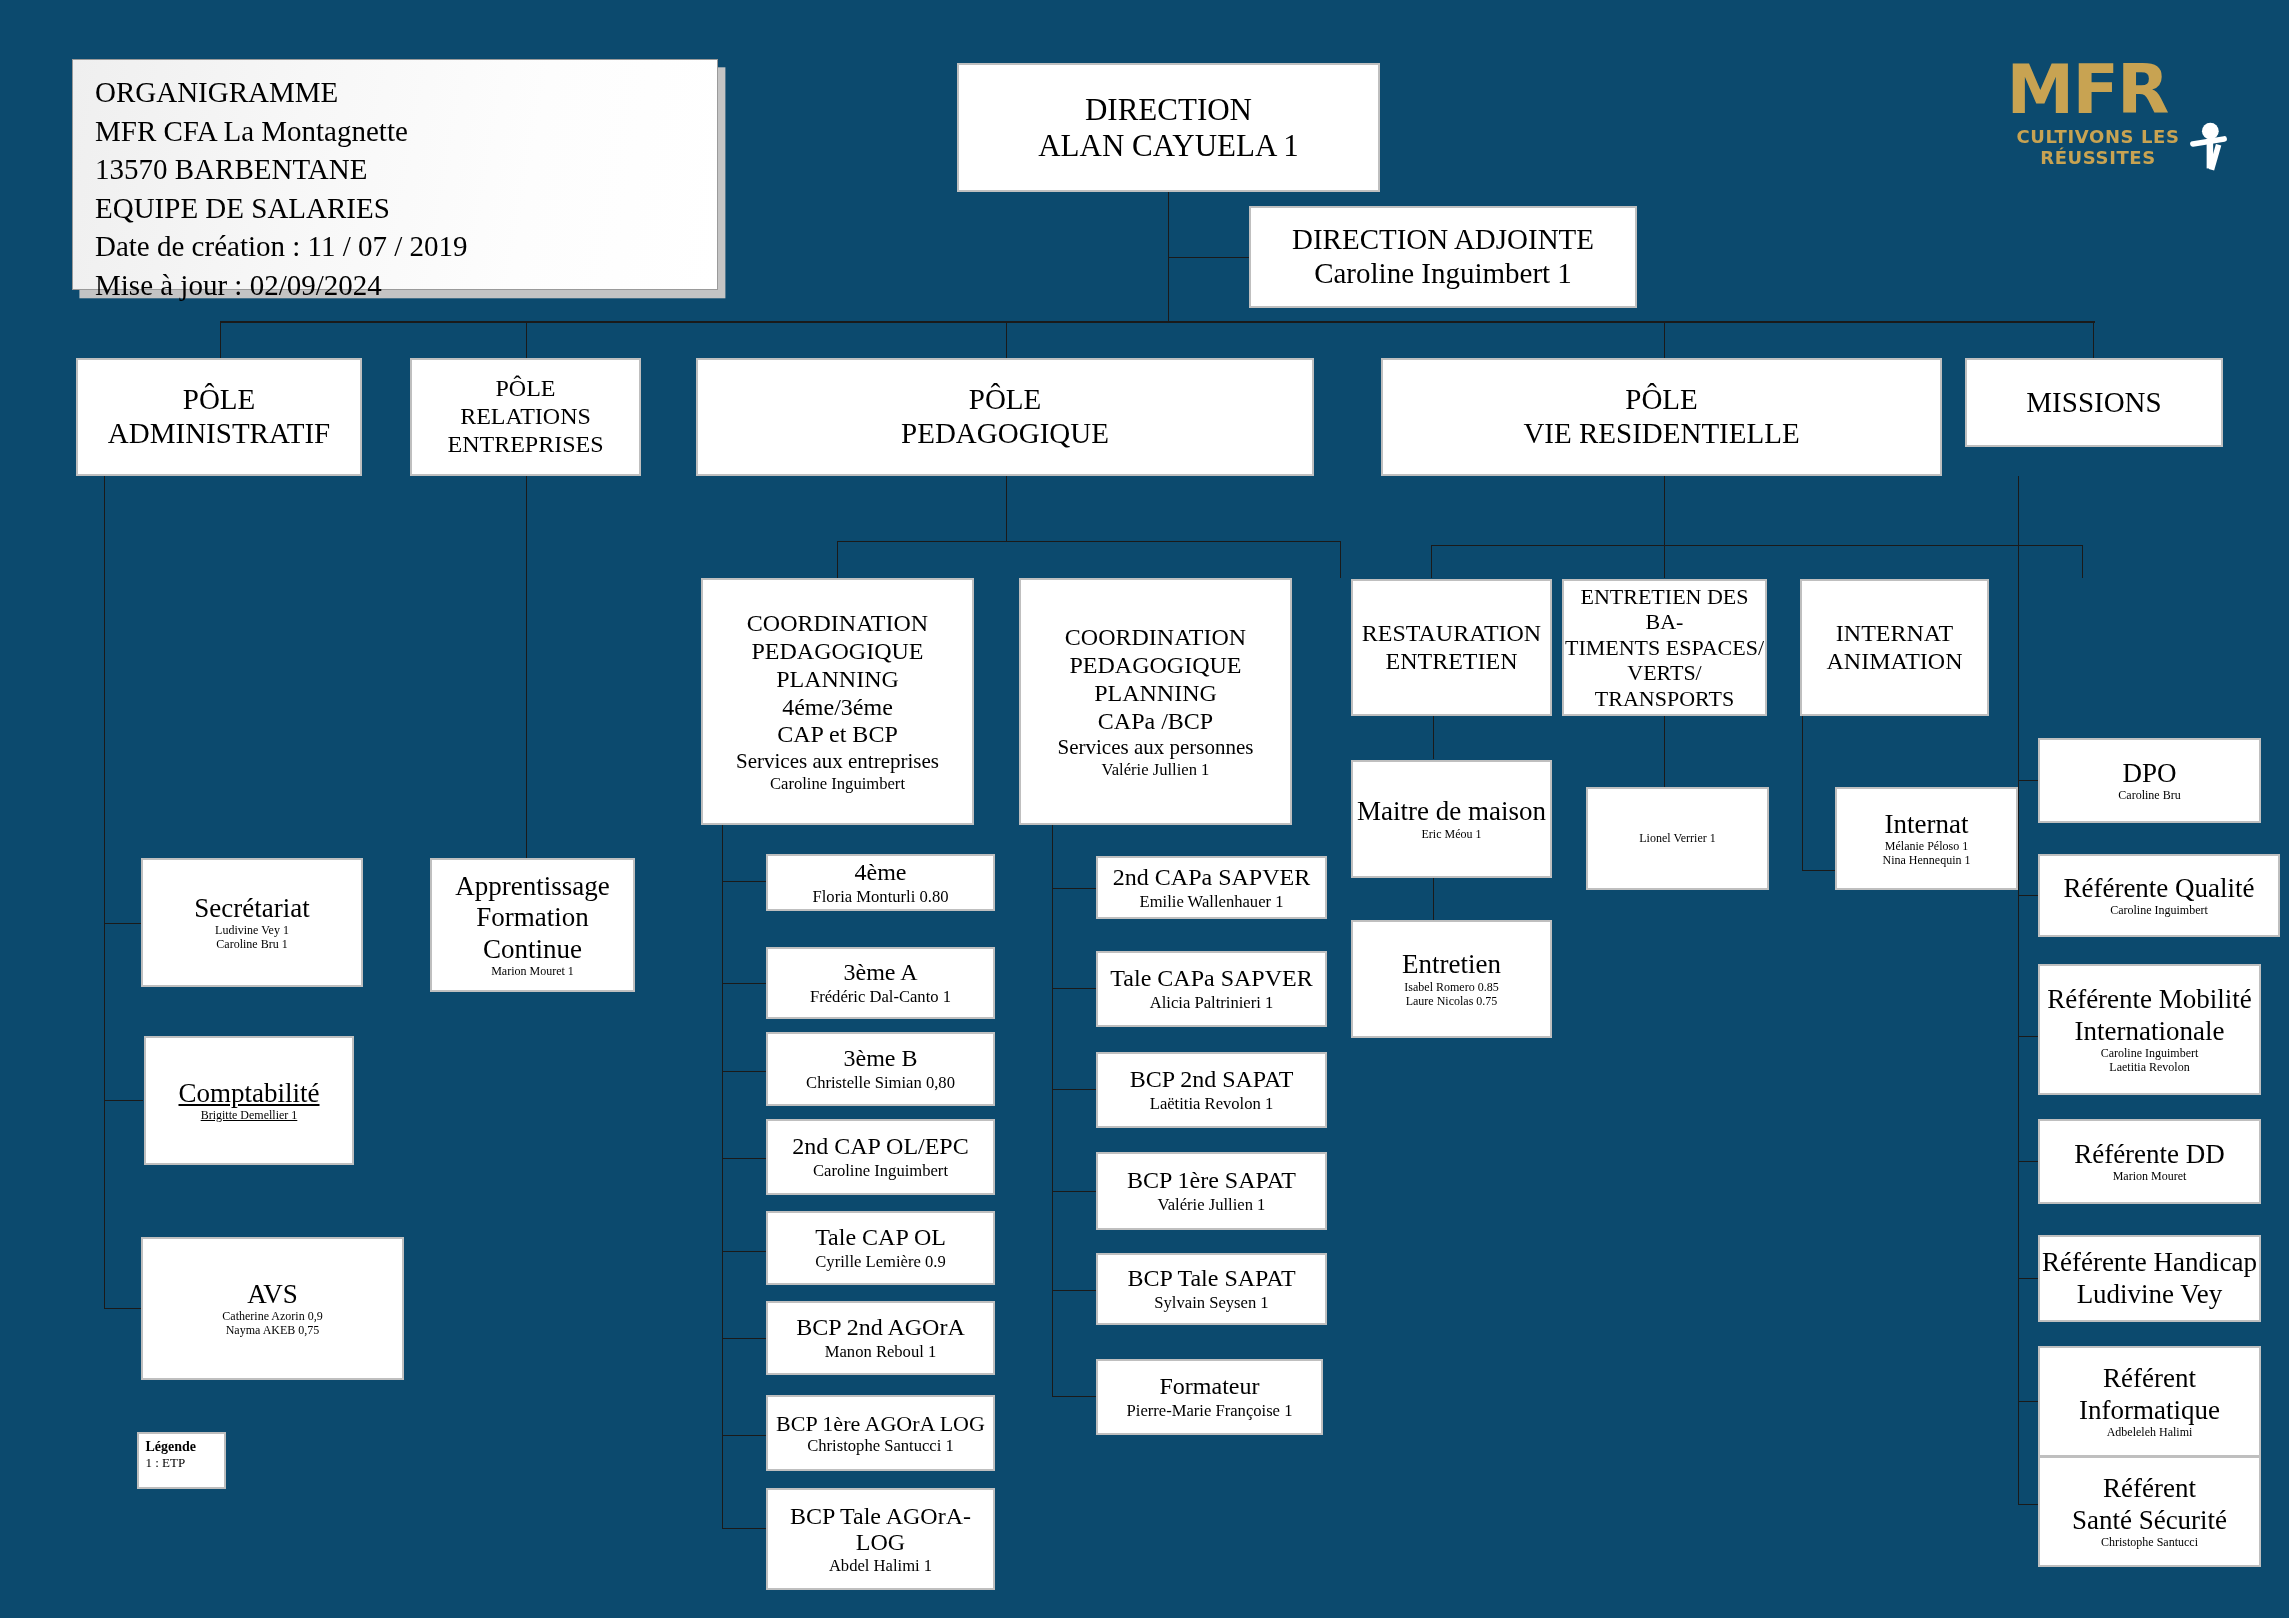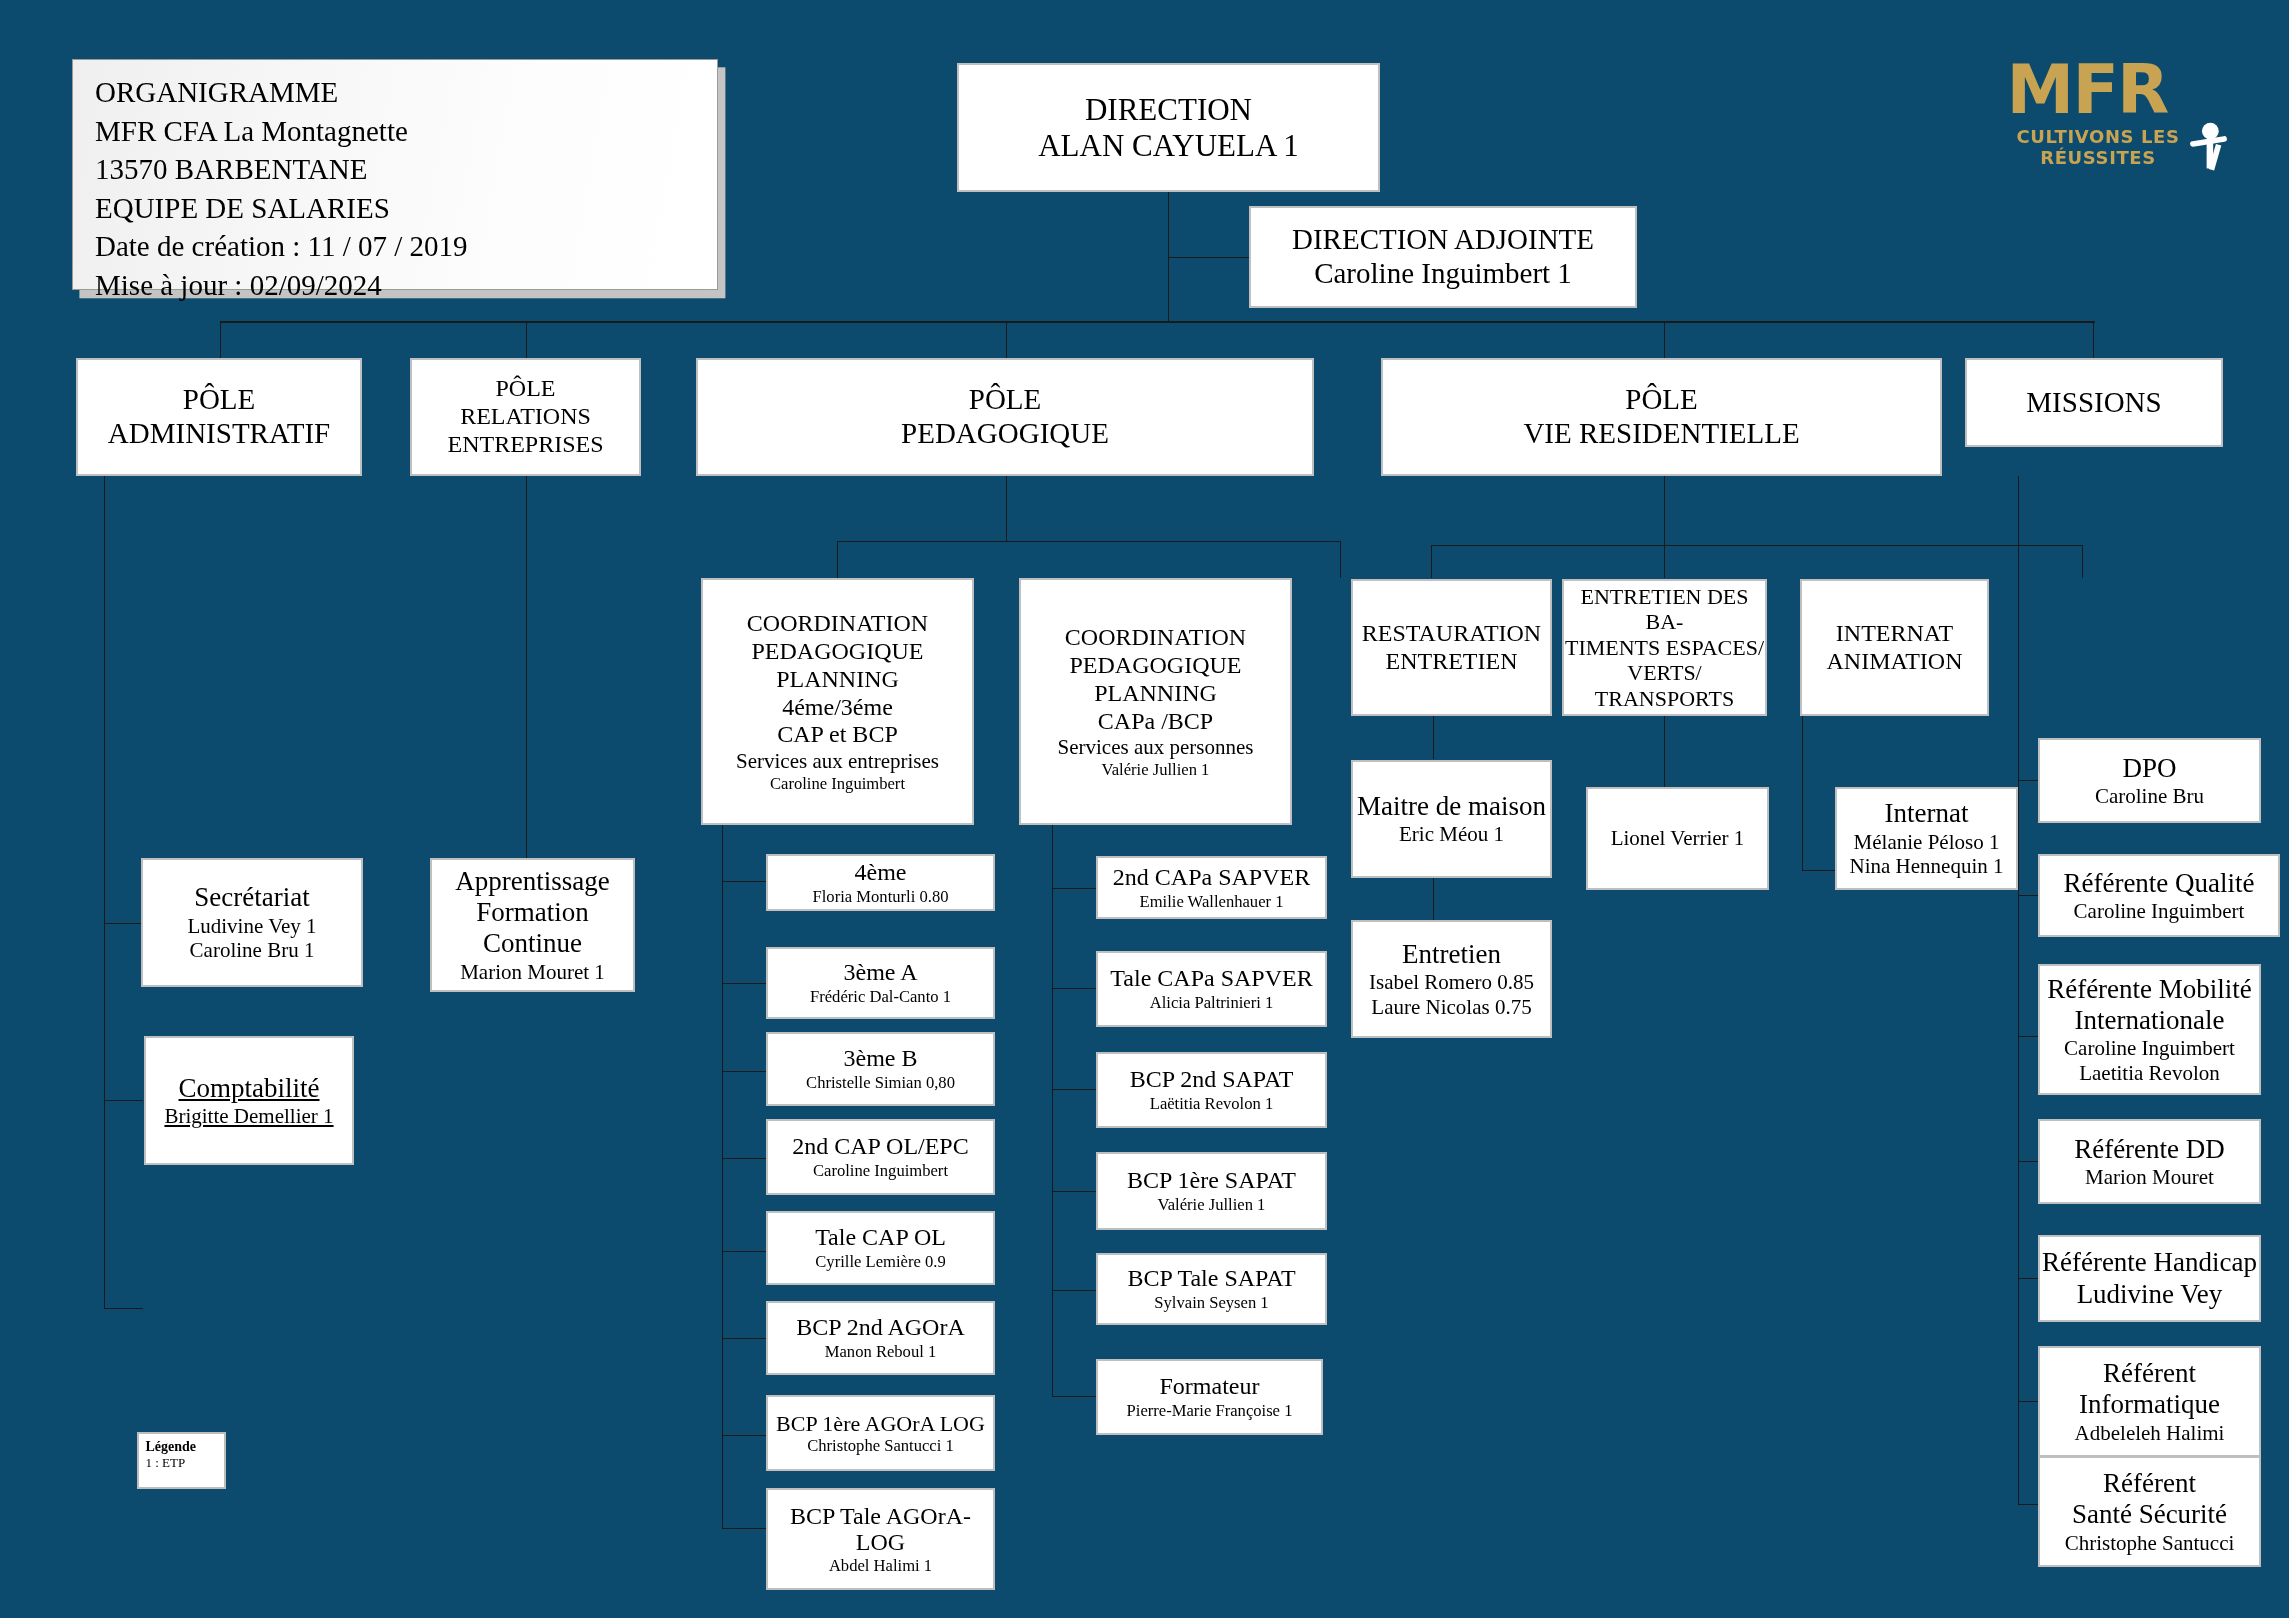--- a/index.html
+++ b/index.html
@@ -22,21 +22,21 @@
   }
   .node .ttl{display:block;}
   .node .sub{display:block;}
 
   
   .t-xl .ttl{font-size:31px;}
   .t-lg .ttl{font-size:29px;}
   .t-md .ttl{font-size:27px;}
   .t-sm .ttl{font-size:24px;}
   .t-xs .ttl{font-size:22px;}
-  .s-sm .sub{font-size:21px;}
+  .s-sm .sub{font-size:12px;}
   .s-xs .sub{font-size:16.6px;}
 
   
   #infobox{
     position:absolute;left:72px;top:59px;width:646px;height:231px;
     box-sizing:border-box;
     border:1.8px solid #9a9a9a;
     background:linear-gradient(100deg,#efefef 0%,#f7f7f7 35%,#fdfdfd 70%,#ffffff 100%);
     padding:13px 0 0 22px;
     box-shadow:7.4px 8.3px 0 0 #c4c4c4;
@@ -155,20 +155,25 @@
     <span class="ttl">Secrétariat</span>
     <span class="sub">Ludivine Vey 1</span>
     <span class="sub">Caroline Bru 1</span>
   </div>
 
   <div class="node t-md s-sm" style="left:144px;top:1036px;width:210px;height:129px;text-decoration:underline;">
     <span class="ttl">Comptabilité</span>
     <span class="sub">Brigitte Demellier 1</span>
   </div>
 
+  <div class="node t-md s-sm" style="left:141px;top:1237px;width:263px;height:143px;">
+    <span class="ttl">AVS</span>
+    <span class="sub">Catherine Azorin 0,9</span>
+    <span class="sub">Nayma  AKEB 0,75</span>
+  </div>
 
   <div class="v-thin" style="left:526px;top:476px;height:382px;"></div>
 
   <div class="node t-md s-sm" style="left:430px;top:858px;width:205px;height:134px;">
     <span class="ttl">Apprentissage</span>
     <span class="ttl">Formation</span>
     <span class="ttl">Continue</span>
     <span class="sub">Marion Mouret 1</span>
   </div>
 

